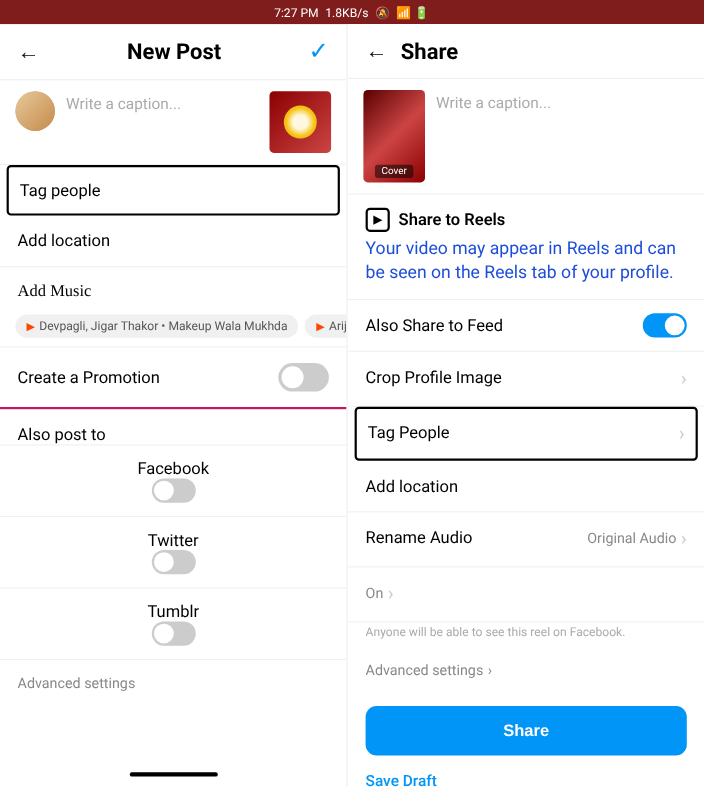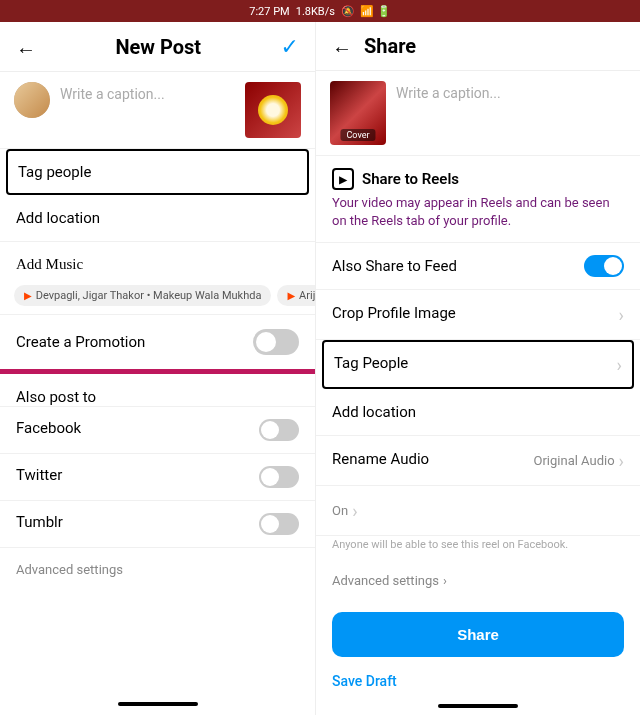--- a/index.html
+++ b/index.html
@@ -158,21 +158,21 @@
     .chip-icon {
       font-size: 10px;
       color: #ff4500;
     }
 
     .toggle-row {
       display: flex;
       align-items: center;
       justify-content: space-between;
       padding: 14px 16px;
-      border-bottom: 5px solid #be185d;
+      border-bottom: 2px solid #be185d;
     }
 
     .toggle-label {
       font-size: 15px;
       color: #000;
     }
 
     .toggle {
       width: 46px;
       height: 26px;
@@ -191,23 +191,25 @@
       right: 3px;
     }
 
     .toggle.off .toggle-thumb {
       right: auto;
       left: 3px;
     }
 
     .social-row {
       display: flex;
+      align-items: center;
       justify-content: space-between;
       padding: 12px 16px;
       border-bottom: 1px solid #f0f0f0;
+      flex-direction: column;
     }
 
     .social-name {
       font-size: 15px;
       color: #000;
     }
 
     .adv-settings {
       padding: 14px 16px;
       font-size: 13px;
@@ -240,21 +242,21 @@
     .share-caption-row {
       display: flex;
       align-items: flex-start;
       padding: 10px 14px;
       border-bottom: 1px solid #f0f0f0;
       gap: 10px;
     }
 
     .cover-thumb {
       width: 56px;
-      height: 64px;
+      height: 84px;
       background: linear-gradient(135deg, #5a0000, #cc4444, #8B0000);
       border-radius: 4px;
       flex-shrink: 0;
       position: relative;
       overflow: hidden;
     }
 
     .cover-label {
       position: absolute;
       bottom: 4px;
@@ -288,22 +290,22 @@
       height: 22px;
       border: 2px solid #000;
       border-radius: 4px;
       display: flex;
       align-items: center;
       justify-content: center;
       font-size: 10px;
     }
 
     .share-reels-desc {
-      font-size: 13px;
-      color: #701a75;
+      font-size: 16px;
+      color: #1d4ed8;
       line-height: 1.4;
     }
 
     .right-menu-item {
       display: flex;
       align-items: flex-start;
       justify-content: space-between;
       padding: 14px 16px;
       border-bottom: 1px solid #f0f0f0;
       cursor: pointer;

